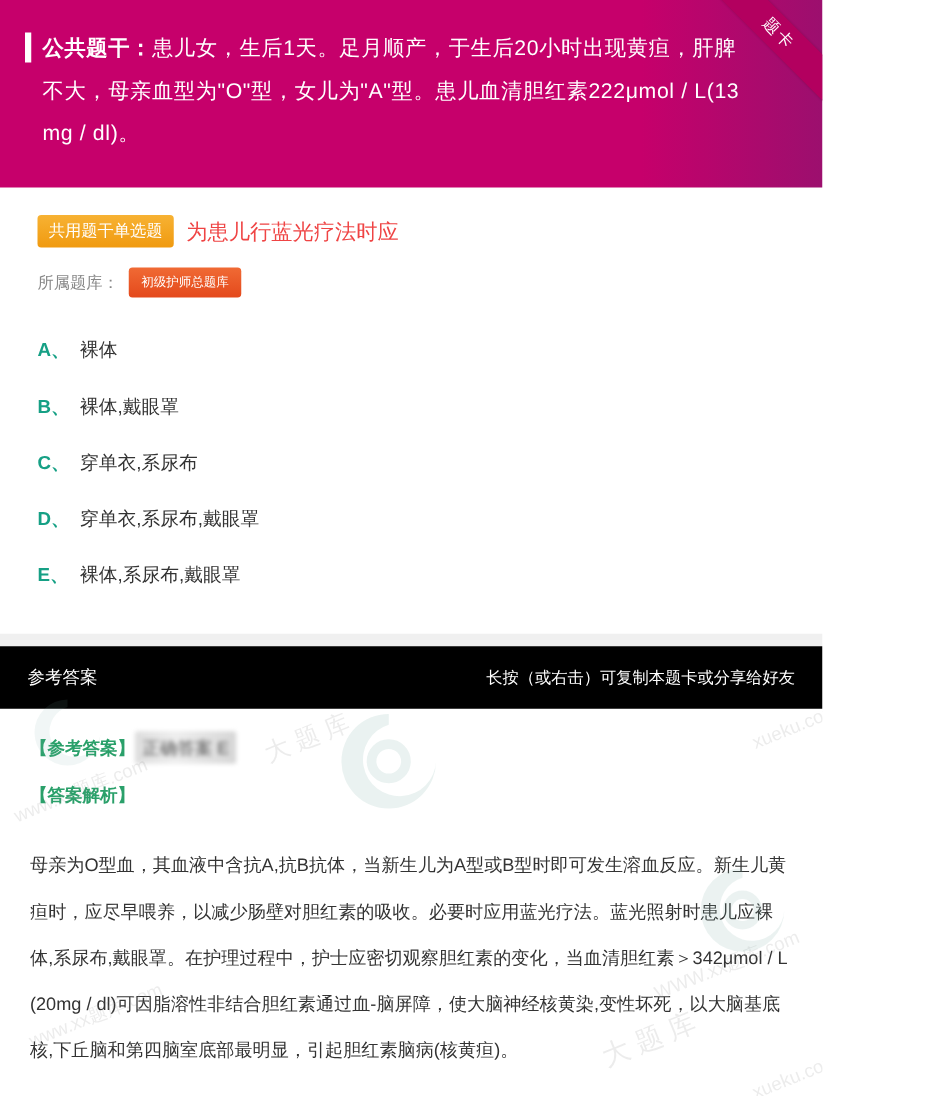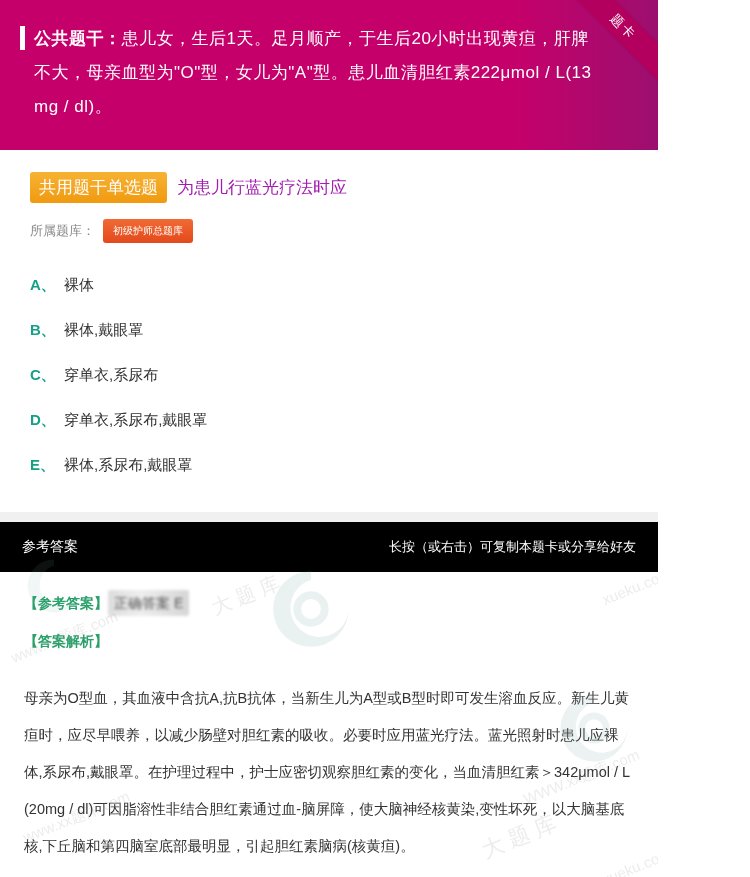--- a/index.html
+++ b/index.html
@@ -67,28 +67,28 @@
   .qtitle-row {
     display: flex;
     align-items: center;
     gap: 10px;
   }
   .tag-orange {
     display: inline-block;
     background: #f5a623;
     background: linear-gradient(180deg,#f7b233,#f09a10);
     color: #fff;
-    font-size: 17px;
+    font-size: 13px;
     padding: 4px 9px;
     border-radius: 3px;
     white-space: nowrap;
   }
   .qtitle {
     font-size: 17px;
-    color: #a21caf;
+    color: #ef4444;
   }
   .bank-row {
     margin-top: 16px;
     display: flex;
     align-items: center;
     gap: 8px;
     font-size: 13px;
     color: #888;
   }
   .tag-red {

